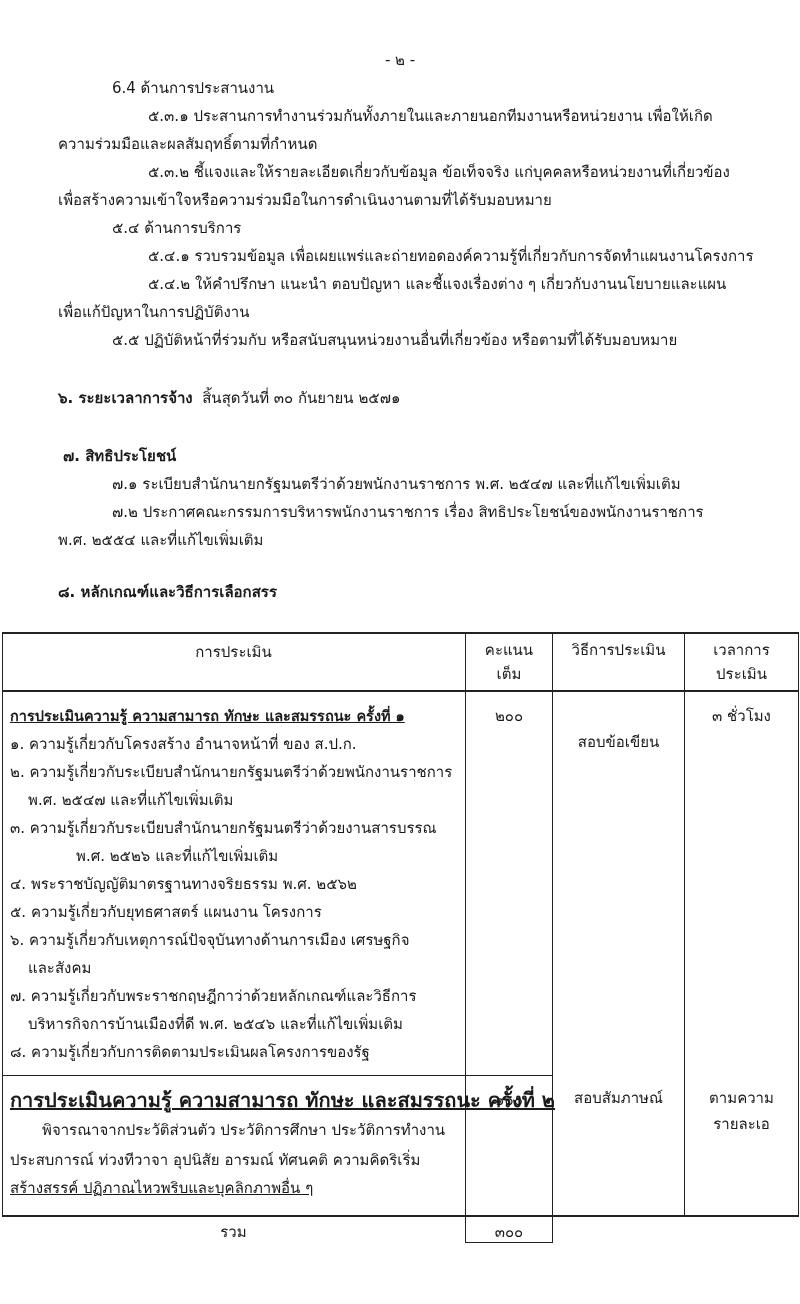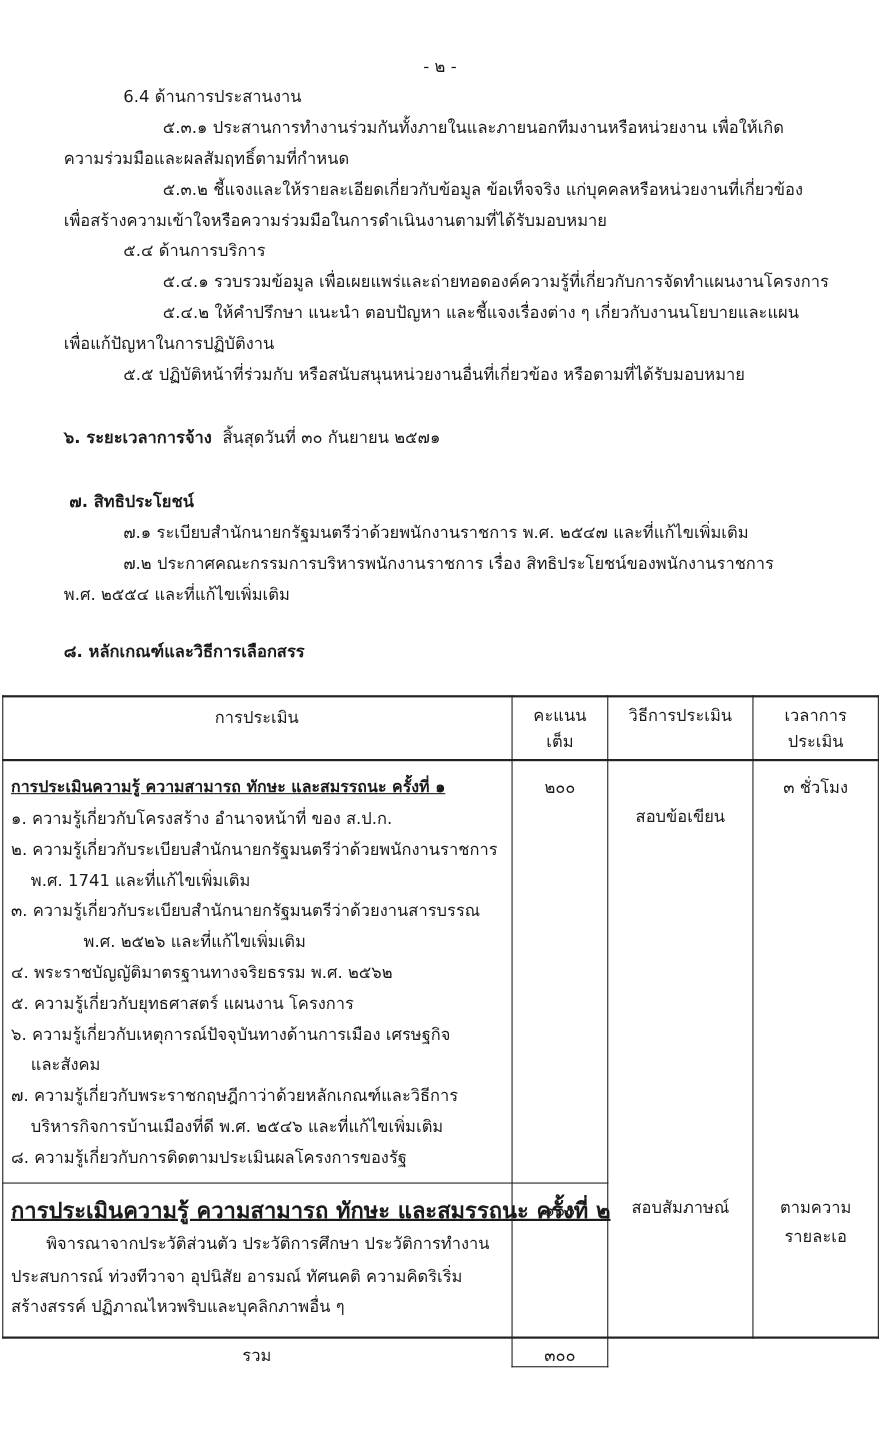--- a/index.html
+++ b/index.html
@@ -60,38 +60,38 @@
   <div class="cell center" style="left:2px;width:463px;top:642px;">การประเมิน</div>
   <div class="cell center" style="left:466px;width:86px;top:640px;">คะแนน</div>
   <div class="cell center" style="left:466px;width:86px;top:664px;">เต็ม</div>
   <div class="cell center" style="left:553px;width:131px;top:640px;">วิธีการประเมิน</div>
   <div class="cell center" style="left:685px;width:113px;top:640px;">เวลาการ</div>
   <div class="cell center" style="left:685px;width:113px;top:664px;">ประเมิน</div>
 
   <div class="cell b u" style="left:10px;top:706px;font-size:14.5px;">การประเมินความรู้ ความสามารถ ทักษะ และสมรรถนะ ครั้งที่ ๑</div>
   <div class="cell" style="left:10px;top:734px;">๑. ความรู้เกี่ยวกับโครงสร้าง อำนาจหน้าที่ ของ ส.ป.ก.</div>
   <div class="cell" style="left:10px;top:762px;">๒. ความรู้เกี่ยวกับระเบียบสำนักนายกรัฐมนตรีว่าด้วยพนักงานราชการ</div>
-  <div class="cell" style="left:28px;top:790px;">พ.ศ. 1741 และที่แก้ไขเพิ่มเติม</div>
+  <div class="cell" style="left:28px;top:790px;">พ.ศ. ๒๕๔๗ และที่แก้ไขเพิ่มเติม</div>
   <div class="cell" style="left:10px;top:818px;">๓. ความรู้เกี่ยวกับระเบียบสำนักนายกรัฐมนตรีว่าด้วยงานสารบรรณ</div>
   <div class="cell" style="left:28px;top:846px;margin-left:48px;">พ.ศ. ๒๕๒๖ และที่แก้ไขเพิ่มเติม</div>
   <div class="cell" style="left:10px;top:874px;">๔. พระราชบัญญัติมาตรฐานทางจริยธรรม พ.ศ. ๒๕๖๒</div>
   <div class="cell" style="left:10px;top:902px;">๕. ความรู้เกี่ยวกับยุทธศาสตร์ แผนงาน โครงการ</div>
   <div class="cell" style="left:10px;top:930px;">๖. ความรู้เกี่ยวกับเหตุการณ์ปัจจุบันทางด้านการเมือง เศรษฐกิจ</div>
   <div class="cell" style="left:28px;top:958px;">และสังคม</div>
   <div class="cell" style="left:10px;top:986px;">๗. ความรู้เกี่ยวกับพระราชกฤษฎีกาว่าด้วยหลักเกณฑ์และวิธีการ</div>
   <div class="cell" style="left:28px;top:1014px;">บริหารกิจการบ้านเมืองที่ดี พ.ศ. ๒๕๔๖ และที่แก้ไขเพิ่มเติม</div>
   <div class="cell" style="left:10px;top:1042px;">๘. ความรู้เกี่ยวกับการติดตามประเมินผลโครงการของรัฐ</div>
   <div class="cell center" style="left:466px;width:86px;top:706px;">๒๐๐</div>
   <div class="cell center" style="left:553px;width:131px;top:706px;margin-top:26px;">สอบข้อเขียน</div>
   <div class="cell center" style="left:685px;width:113px;top:706px;">๓ ชั่วโมง</div>
 
   <div class="cell b u" style="left:10px;top:1090px;font-size:20px;">การประเมินความรู้ ความสามารถ ทักษะ และสมรรถนะ ครั้งที่ ๒</div>
   <div class="cell" style="left:42px;top:1120px;">พิจารณาจากประวัติส่วนตัว ประวัติการศึกษา ประวัติการทำงาน</div>
   <div class="cell" style="left:10px;top:1150px;">ประสบการณ์ ท่วงทีวาจา อุปนิสัย อารมณ์ ทัศนคติ ความคิดริเริ่ม</div>
-  <div class="cell" style="left:10px;top:1178px;">สร้างสรรค์ ปฏิภาณไหวพริบและบุคลิกภาพอื่น ๆ</div>
+  <div class="cell" style="left:10px;top:1178px;text-decoration:underline;">สร้างสรรค์ ปฏิภาณไหวพริบและบุคลิกภาพอื่น ๆ</div>
   <div class="cell center" style="left:466px;width:86px;top:1090px;">๑๐๐</div>
   <div class="cell center" style="left:553px;width:131px;top:1088px;">สอบสัมภาษณ์</div>
   <div class="cell center" style="left:685px;width:113px;top:1088px;">ตามความ</div>
   <div class="cell center" style="left:685px;width:113px;top:1114px;">รายละเอ</div>
 
   <div class="cell center" style="left:2px;width:463px;top:1222px;">รวม</div>
   <div class="cell center" style="left:466px;width:86px;top:1222px;">๓๐๐</div>
 </div>
 
 </body></html>

